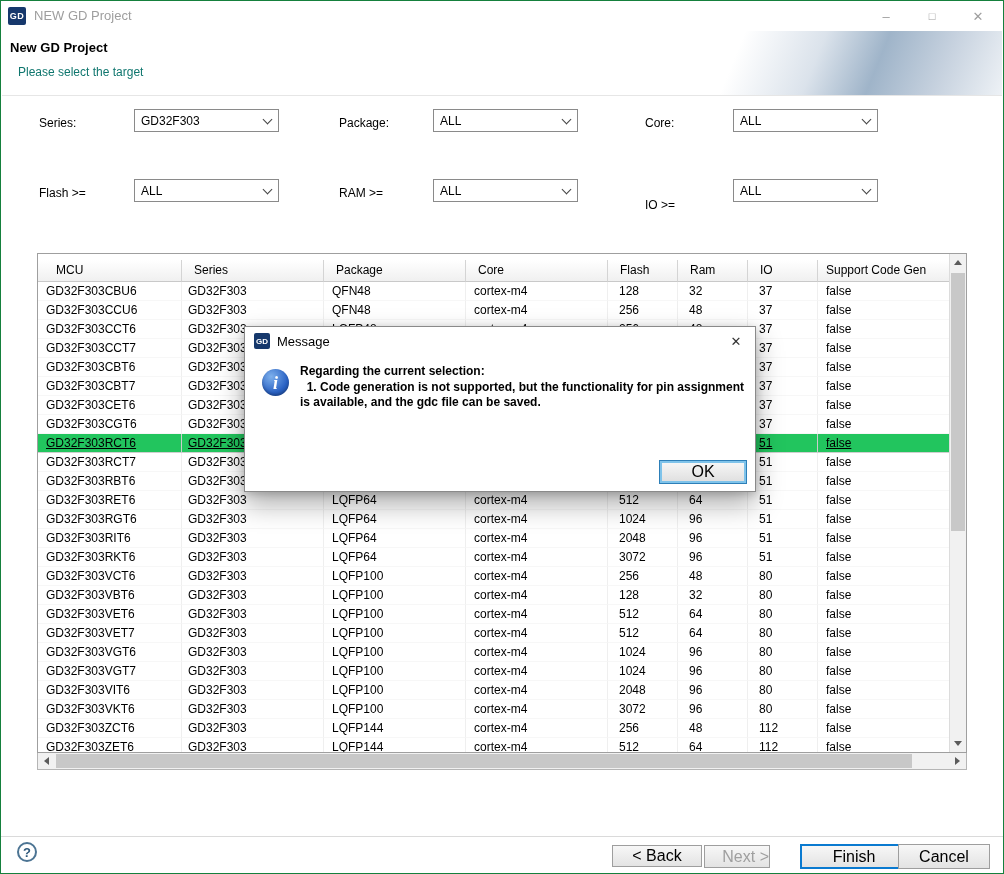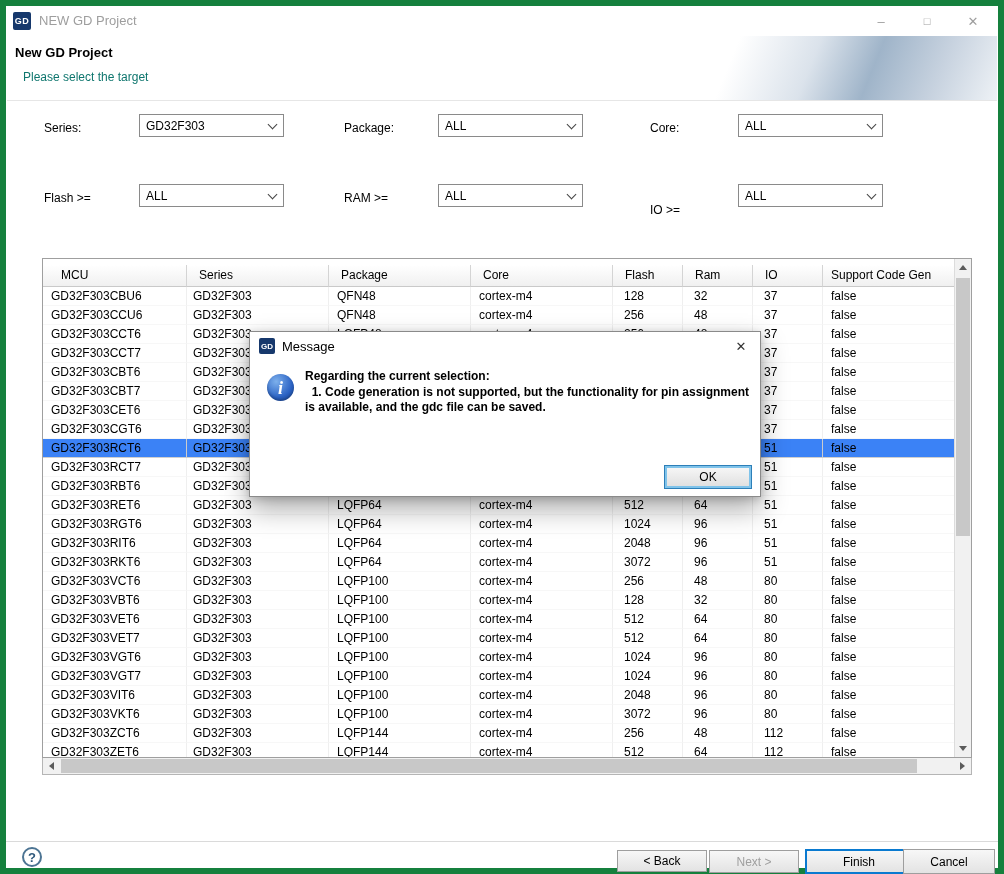--- a/index.html
+++ b/index.html
@@ -1,17 +1,17 @@
 <!DOCTYPE html>
 <html><head>
 <meta charset="utf-8">
 <style>
   html,body{margin:0;padding:0;width:1004px;height:874px;background:#fff;
     font-family:"Liberation Sans","DejaVu Sans",sans-serif;overflow:hidden;}
-  .window{position:absolute;inset:0;background:#ffffff;border:6px solid #15803d;box-sizing:border-box;}
+  .window{position:absolute;inset:0;background:#ffffff;border:1px solid #15803d;box-sizing:border-box;}
 
   
   .titlebar{position:absolute;left:0;top:0;right:0;height:30px;background:#fff;}
   .logo{position:absolute;left:7px;top:6px;width:18px;height:18px;background:#16386c;border-radius:2px;
     color:#fff;font-size:9px;font-weight:bold;display:flex;align-items:center;justify-content:center;letter-spacing:.5px;}
   .wtitle{position:absolute;left:33px;top:0;line-height:30px;font-size:13px;color:#9e9e9e;}
   .wctrls{position:absolute;right:2px;top:0;height:30px;display:flex;}
   .wbtn{width:46px;height:30px;display:flex;align-items:center;justify-content:center;
     color:#9e9e9e;font-size:13px;cursor:default;}
   .wbtn.max{font-size:11px;}
@@ -40,21 +40,21 @@
   .thcell{background:linear-gradient(#ffffff,#f0f0f0);border-right:1px solid #d4d4d4;border-bottom:1px solid #c9c9c9;
     font-size:12px;color:#000;line-height:21px;padding-left:12px;box-sizing:border-box;overflow:hidden;white-space:nowrap;}
   .thcell.c0{padding-left:18px;}
   .thcell.c7{padding-left:8px;border-right:none;}
   .trow{height:19px;}
   .tcell{font-size:12px;color:#000;line-height:19px;padding-left:8px;border-right:1px solid #efefef;
     border-bottom:1px solid #f7f7f7;box-sizing:border-box;overflow:hidden;white-space:nowrap;}
   .tcell.c1{padding-left:6px;}
   .tcell.c4,.tcell.c5,.tcell.c6{padding-left:11px;}
   .tcell.c7{border-right:none;}
-  .trow.selected .tcell{background:#3b82f6;border-bottom-color:#cfcfcf;border-right-color:#cccccc;}
+  .trow.selected .tcell{background:#22c55e;border-bottom-color:#cfcfcf;border-right-color:#cccccc;text-decoration:underline;}
 
   
   .vscroll{position:absolute;top:0;right:0;width:17px;height:498px;background:#f1f1f1;border-left:1px solid #dcdcdc;box-sizing:border-box;}
   .varrow{position:absolute;left:0;width:16px;height:17px;display:flex;align-items:center;justify-content:center;}
   .varrow.top{top:0;}
   .varrow.bottom{bottom:0;}
   .vthumb{position:absolute;left:1px;top:19px;width:14px;height:258px;background:#c8c8c8;}
   .hscroll{position:absolute;left:36px;top:752px;width:930px;height:17px;background:#f1f1f1;
     border:1px solid #b5b5b5;border-top:none;box-sizing:border-box;}
   .harrow{position:absolute;top:0;width:17px;height:16px;display:flex;align-items:center;justify-content:center;}
@@ -65,23 +65,23 @@
   .tri.up{border-left:4px solid transparent;border-right:4px solid transparent;border-bottom:5px solid #5b5b5b;}
   .tri.down{border-left:4px solid transparent;border-right:4px solid transparent;border-top:5px solid #5b5b5b;}
   .tri.left{border-top:4px solid transparent;border-bottom:4px solid transparent;border-right:5px solid #5b5b5b;}
   .tri.right{border-top:4px solid transparent;border-bottom:4px solid transparent;border-left:5px solid #5b5b5b;}
 
   
   .footline{position:absolute;left:0;right:0;top:835px;border-top:1px solid #dadada;}
   .help{position:absolute;left:16px;top:841px;width:20px;height:20px;border:2px solid #4c7493;border-radius:50%;
     color:#2f597c;font-size:13px;font-weight:bold;display:flex;align-items:center;justify-content:center;box-sizing:border-box;cursor:default;}
   .btn{position:absolute;background:linear-gradient(#f7f7f7,#e3e3e3);border:1px solid #9e9e9e;
-    font-size:12px;color:#000;font-family:inherit;padding:0;cursor:default;}
+    font-size:16px;color:#000;font-family:inherit;padding:0;cursor:default;}
   #b-back{left:611px;top:844px;width:90px;height:22px;}
-  #b-next{left:703px;top:844px;width:90px;height:23px;color:#9f9f9f;}
+  #b-next{left:703px;top:844px;width:66px;height:23px;color:#9f9f9f;text-align:right;}
   #b-finish{left:799px;top:843px;width:108px;height:25px;border:2px solid #0a7ad0;}
   #b-cancel{left:897px;top:843px;width:92px;height:25px;}
 
   
   .dialog{position:absolute;left:243px;top:325px;width:512px;height:166px;background:#fff;
     border:1px solid #8a8a8a;box-sizing:border-box;z-index:10;
     box-shadow:0 12px 26px rgba(0,0,0,.33),0 2px 8px rgba(0,0,0,.18);}
   .dtitle{position:absolute;left:0;top:0;right:0;height:29px;background:#fff;}
   .dlogo{position:absolute;left:9px;top:6px;width:16px;height:16px;background:#16386c;border-radius:2px;
     color:#fff;font-size:8px;font-weight:bold;display:flex;align-items:center;justify-content:center;}

